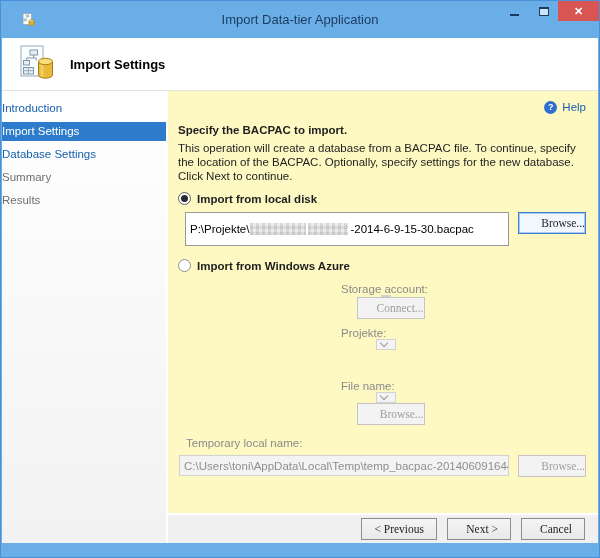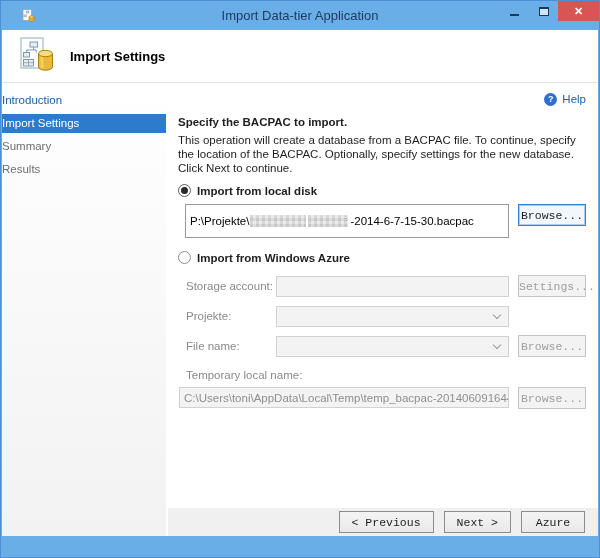--- a/index.html
+++ b/index.html
@@ -8,38 +8,38 @@
 
   .window {
     width:600px; height:558px;
     background:#69AEE7;
     box-shadow: inset 0 0 0 1px #4A90D9;
     display:flex; flex-direction:column;
   }
 
   
   .titlebar {
-    height:30px; display:flex; align-items:center; position:relative;
+    height:38px; display:flex; align-items:center; position:relative;
     padding-left:22px; flex:0 0 auto;
   }
   .titlebar-icon { width:14px; height:14px; margin-top:1px; }
   .titlebar-title {
     position:absolute; left:0; right:0; text-align:center;
     font-size:13px; color:#1E3A5F; pointer-events:none;
   }
   .titlebar-controls { position:absolute; right:1px; top:1px; display:flex; height:20px; }
   .tb-btn { width:29px; height:20px; display:flex; align-items:center; justify-content:center; cursor:default; }
   .tb-min-glyph { width:9px; height:0; border-top:2px solid #1B3A5C; margin-top:7px; }
   .tb-max-glyph { width:10px; height:9px; border:1px solid #1B3A5C; border-top-width:2px; background:#CDE3F6; }
   .tb-close { width:41px; background:#D95553; }
   .tb-close-glyph { color:#FFF; font-size:11px; font-weight:bold; line-height:1; }
 
   
   .inner {
-    flex:1; margin:0 2px 22px 2px; background:#ffffff;
+    flex:1; margin:0 2px 15px 2px; background:#fef9c3;
     display:flex; flex-direction:column; overflow:hidden;
   }
 
   .app-header {
     height:53px; background:#FFF; border-bottom:1px solid #E3E3E3;
     display:flex; align-items:center; padding-left:16px; flex:0 0 auto;
   }
   .app-header-icon { width:38px; height:38px; }
   .app-header-title { font-size:13px; font-weight:bold; color:#000; margin-left:14px; }
 
@@ -98,34 +98,35 @@
       repeating-linear-gradient(0deg, rgba(0,0,0,0.07) 0 3px, rgba(0,0,0,0) 3px 6px),
       repeating-linear-gradient(90deg, #D7D7D7 0 3px, #ECECEC 3px 6px);
   }
   .redacted.r1 { width:56px; margin:0 2px 0 1px; }
   .redacted.r2 { width:40px; margin-right:2px; }
 
   .btn {
     width:68px; height:22px; margin-left:9px; flex:0 0 auto;
     background:linear-gradient(#F4F4F4,#E9E9E9);
     border:1px solid #8C8C8C; font-size:11.5px; color:#1E1E1E;
-    font-family:Liberation Mono, monospace;
+    font-family:Liberation Serif, serif;
+    text-align:right;
   }
   .btn-focused {
     background:#F2F7FC;
     border:1px solid #3D7FD3;
     box-shadow: inset 0 0 0 1px #A9CCEE;
   }
   .btn-disabled {
     background:#F3F3F3; border:1px solid #C4C4C4; color:#9E9E9E;
   }
   .btn-spacer { visibility:hidden; }
 
   .azure-group { margin-top:11px; padding-left:8px; }
-  .azure-row { display:flex; align-items:center; margin-top:8px; }
+  .azure-row { display:flex; align-items:center; margin-top:8px;flex-direction:column; }
   .azure-label { width:90px; flex:0 0 auto; color:#8A8A8A; font-size:11.5px; }
   .field-disabled {
     flex:1; height:21px; background:#F3F3F3; border:1px solid #D2D2D2;
     display:flex; align-items:center; padding:0 4px; color:#8F8F8F;
     white-space:nowrap; overflow:hidden; font-size:11.5px;
   }
   .combo { justify-content:flex-end; }
   .chevron {
     width:6px; height:6px; margin:0 4px 3px 0;
     border-right:1px solid #9A9A9A; border-bottom:1px solid #9A9A9A;
@@ -183,20 +184,21 @@
         <ellipse cx="27.5" cy="16.5" rx="7" ry="3.2" fill="#F6DE7C" stroke="#A97F13" stroke-width="1"></ellipse>
       </svg>
       <div class="app-header-title">Import Settings</div>
     </div>
 
     <div class="bodyrow">
 
       <div class="sidebar">
         <div class="nav-item nav-link">Introduction</div>
         <div class="nav-item nav-selected">Import Settings</div>
+        <div class="nav-item nav-link">Database Settings</div>
         <div class="nav-item nav-disabled">Summary</div>
         <div class="nav-item nav-disabled">Results</div>
       </div>
 
       <div class="rightcol">
 
         <div class="main">
 
           <div class="help-row">
             <span class="help-icon">?</span>
@@ -211,36 +213,36 @@
                 <span class="radio-dot"></span>
               </span>
             <span class="radio-label">Import from local disk</span>
           </div>
 
           <div class="path-row">
             <div class="textbox" role="textbox">
               <span>P:\Projekte\</span>
                 <span class="redacted r1"></span>
                 <span class="redacted r2"></span>
-                <span>-2014-6-7-15-30.bacpac</span>
+                <span>-2014-6-9-15-30.bacpac</span>
             </div>
             <button class="btn btn-focused">Browse...</button>
           </div>
 
           <div class="radio-row" style="margin-top:13px;">
             <span class="radio-outer"></span>
             <span class="radio-label">Import from Windows Azure</span>
           </div>
 
           <div class="azure-group">
 
             <div class="azure-row">
               <span class="azure-label">Storage account:</span>
               <div class="field-disabled"></div>
-              <button class="btn btn-disabled" disabled="">Settings...</button>
+              <button class="btn btn-disabled" disabled="">Connect...</button>
             </div>
 
             <div class="azure-row">
               <span class="azure-label">Projekte:</span>
               <div class="field-disabled combo">
                 <span class="chevron"></span>
               </div>
               <button class="btn btn-spacer" disabled=""></button>
             </div>
 
@@ -257,19 +259,19 @@
           <div class="temp-row">
             <div class="field-disabled">C:\Users\toni\AppData\Local\Temp\temp_bacpac-20140609164446.bacpac</div>
             <button class="btn btn-disabled" disabled="">Browse...</button>
           </div>
 
         </div>
 
         <div class="footer">
           <button class="btn">&lt; Previous</button>
           <button class="btn">Next &gt;</button>
-          <button class="btn">Azure</button>
+          <button class="btn">Cancel</button>
         </div>
 
       </div>
     </div>
   </div>
 </div>
 
 </body></html>

